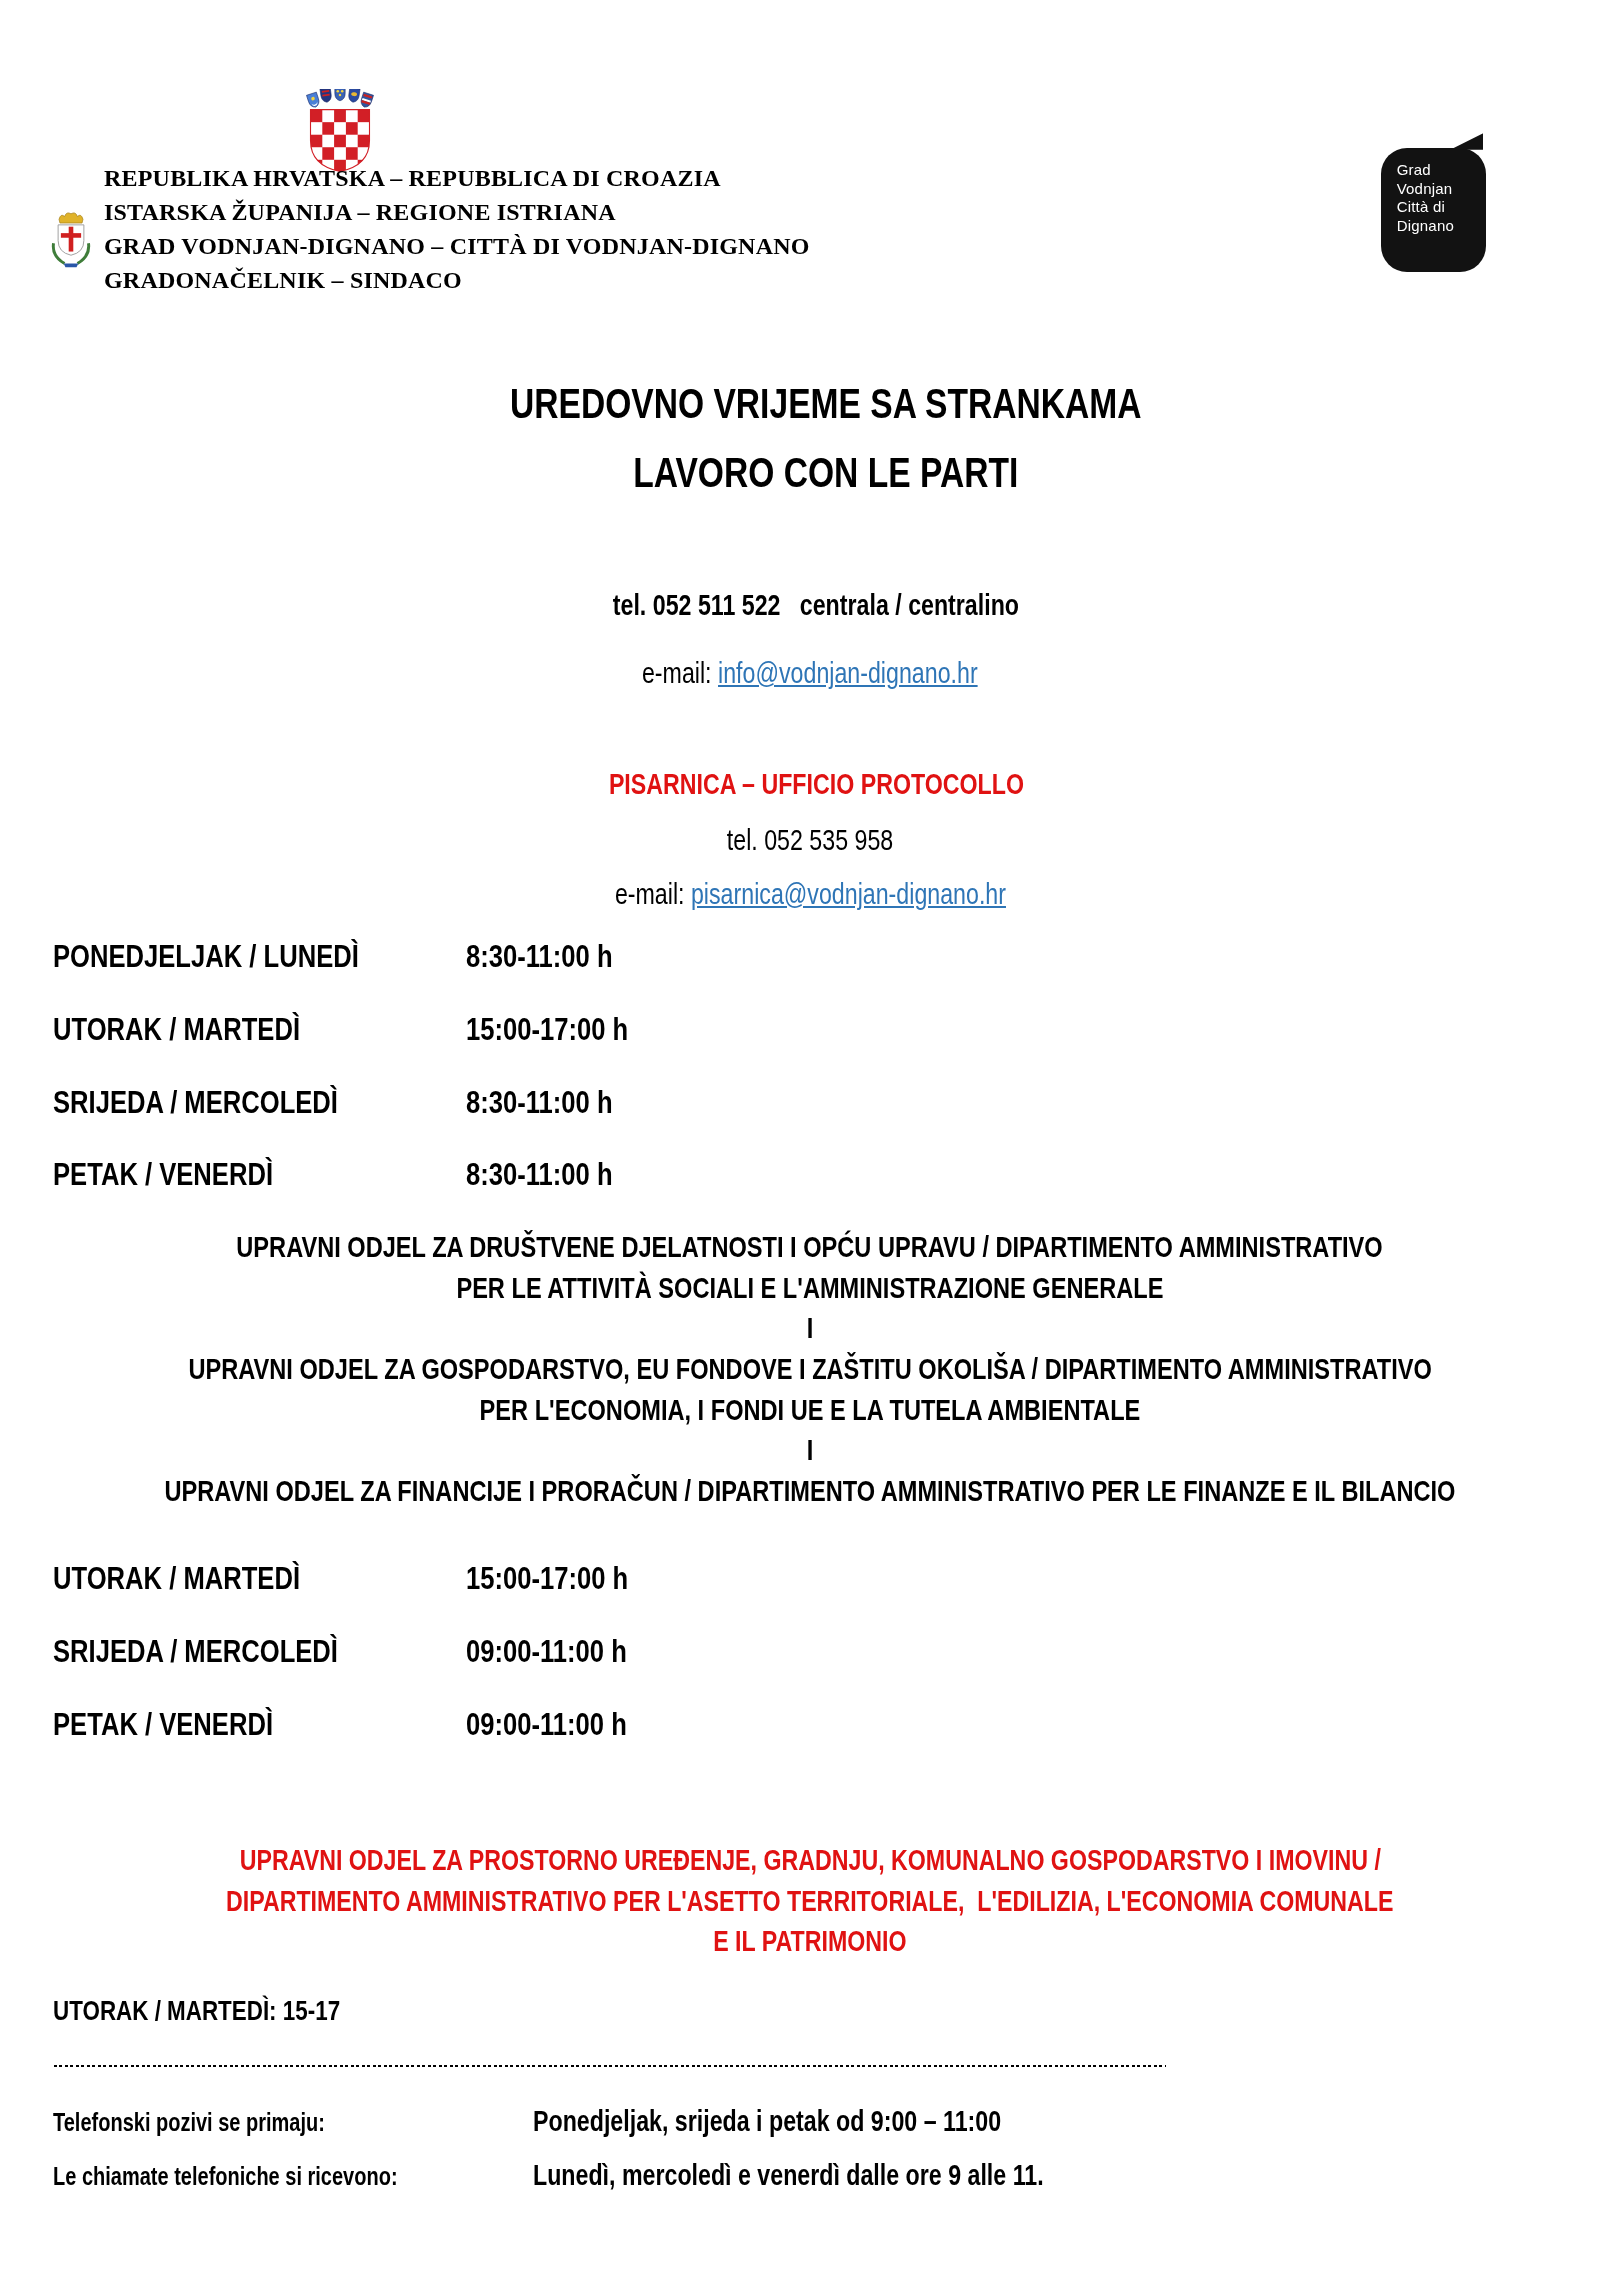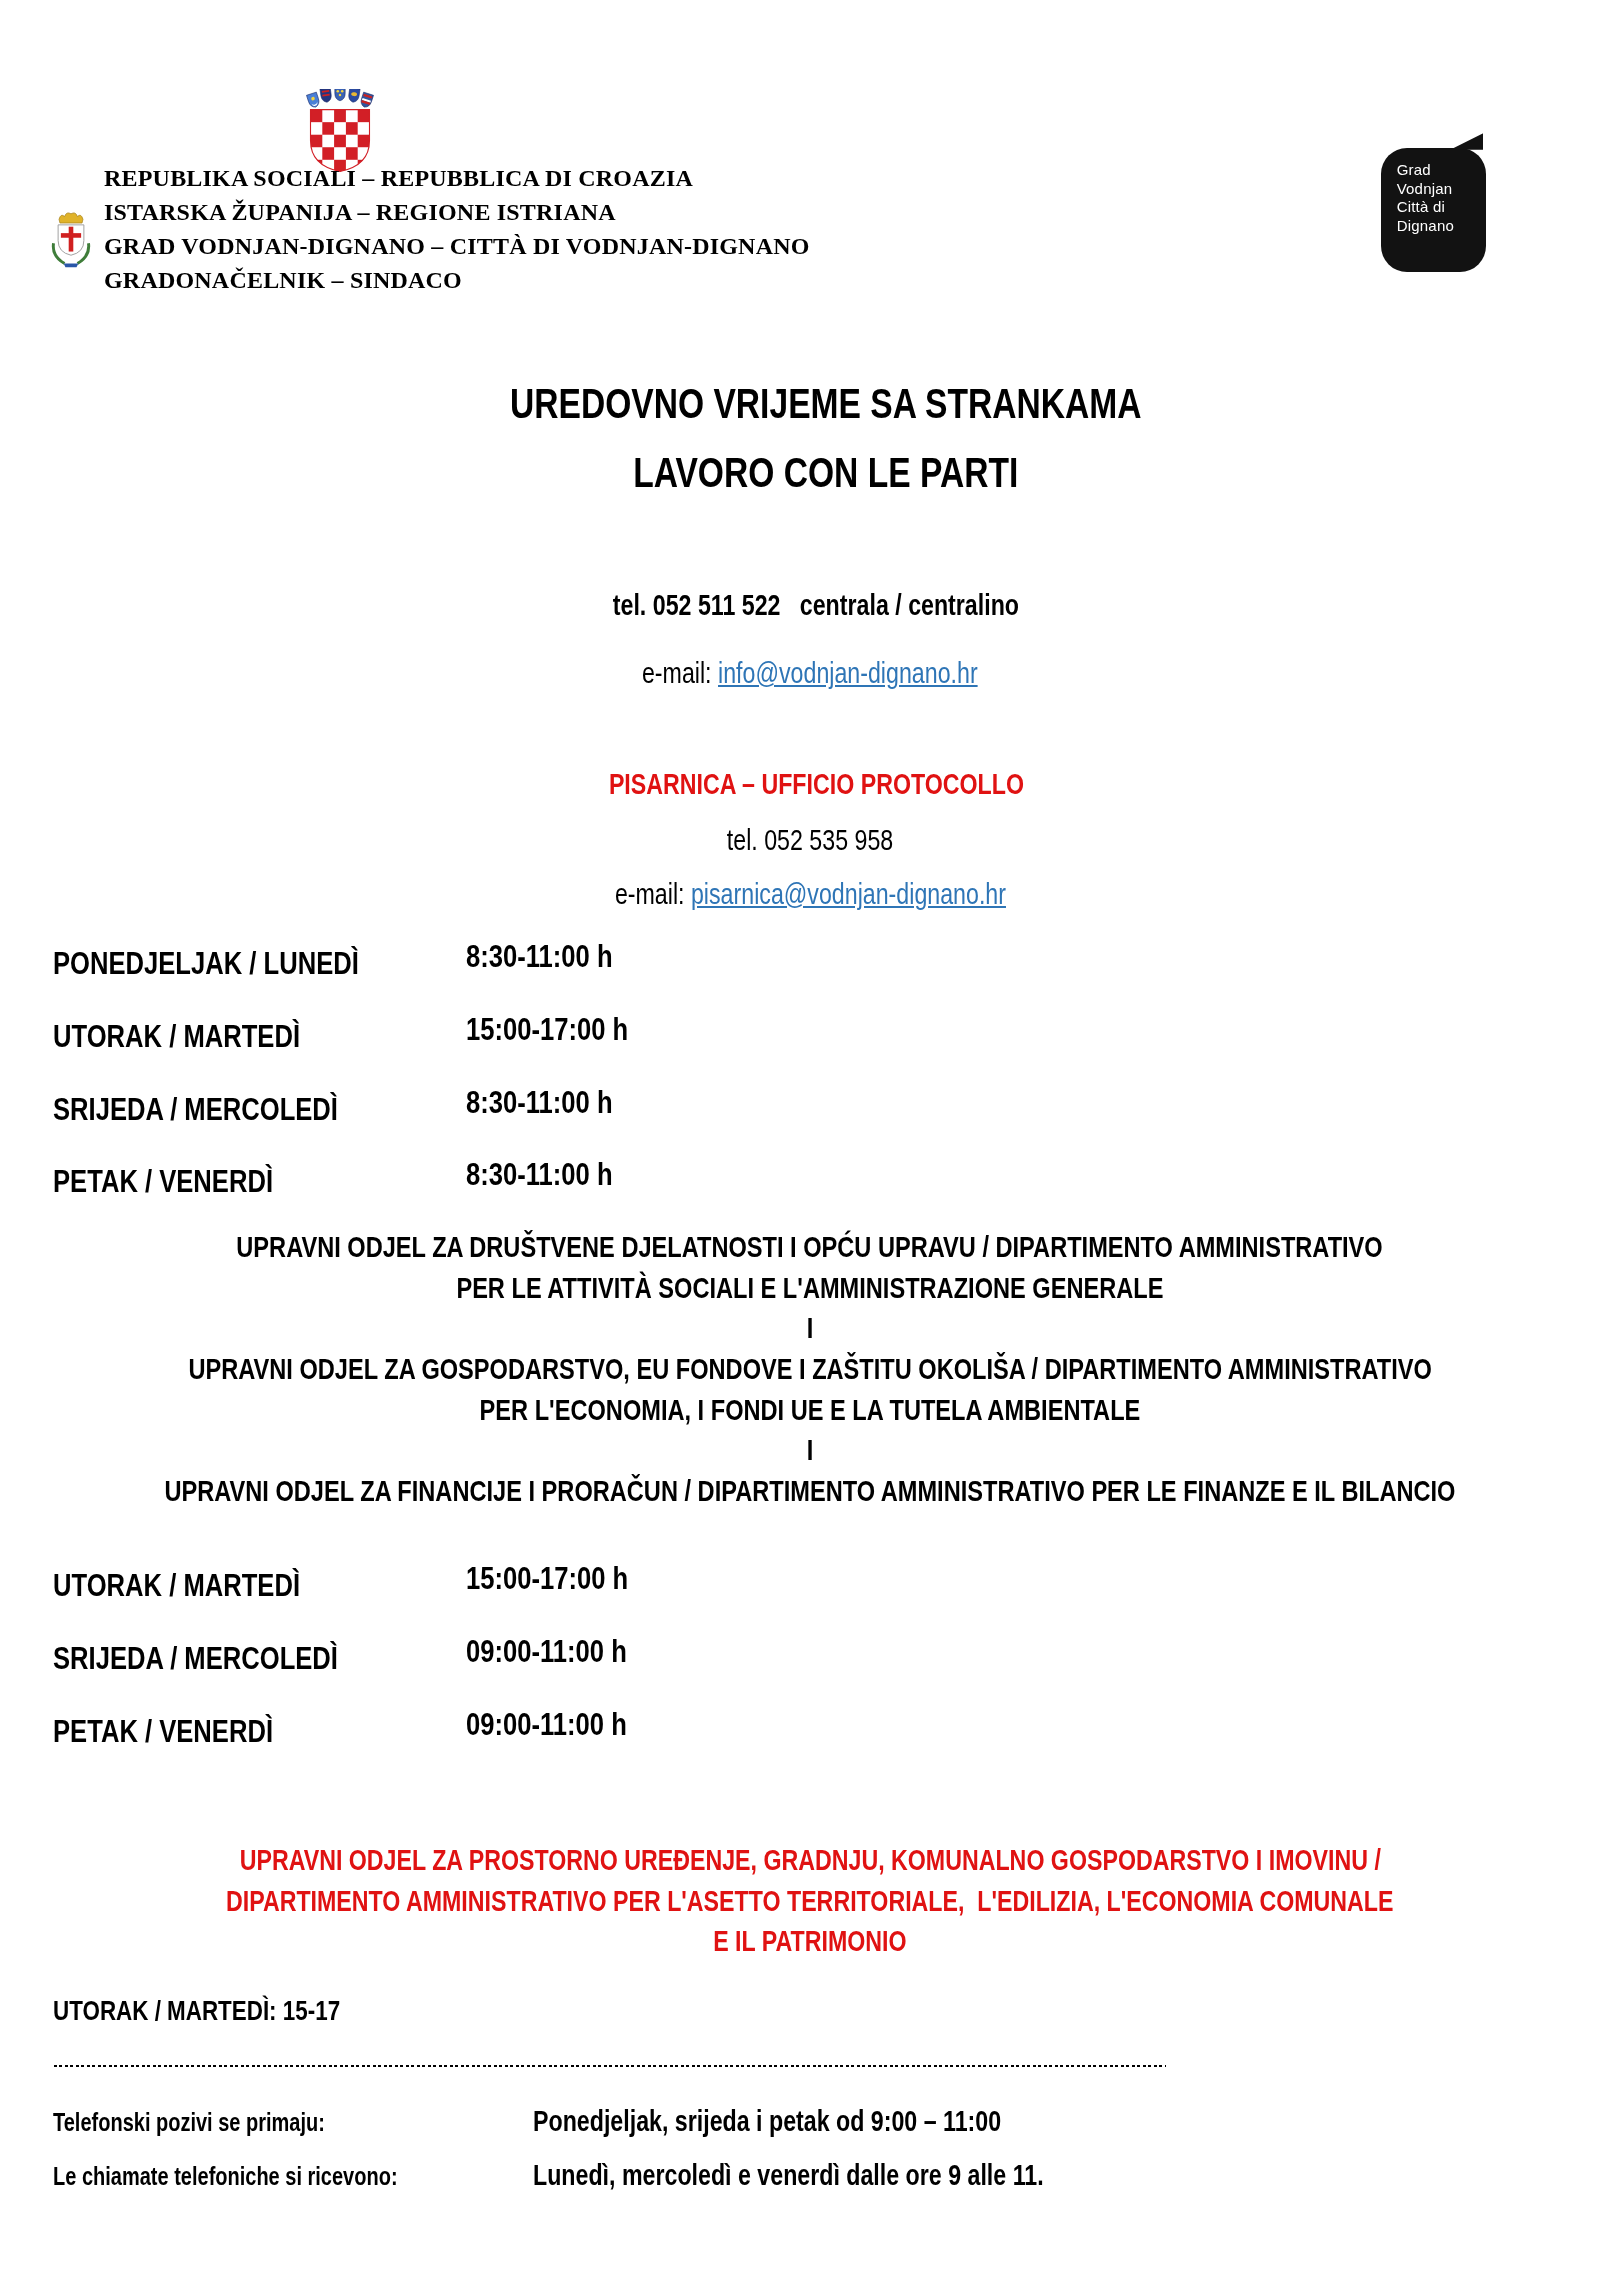--- a/index.html
+++ b/index.html
@@ -27,21 +27,21 @@
           line-height:18.5px; font-weight:400; letter-spacing:0.2px; }
 
   
   .ctr { text-align:center; }
   .title { font-size:42px; font-weight:bold;padding-left:32px; }
   .body30 { font-size:29px; }
   .b { font-weight:bold;margin-left:12px; }
   a.mail { text-decoration:underline; }
 
   .sched-row { position:absolute; left:0; right:0; height:42px; font-size:32px; font-weight:bold; }
-  .day  { position:absolute; left:53px;margin-top:7px; }
+  .day  { position:absolute; left:53px; }
   .time { position:absolute; left:466px; }
 
   .dept { font-size:29.5px; font-weight:bold; }
   .redline { font-size:29px; font-weight:bold; }
 
   .note { position:absolute; left:53px; font-size:28px; font-weight:bold; }
 
   .divider { position:absolute; left:54px; top:2065px; width:1112px; height:1.8px;
              background:repeating-linear-gradient(90deg,#000 0 2.8px,transparent 2.8px 5.5px); }
 
@@ -88,21 +88,21 @@
         <rect x="-6" y="-7" width="12" height="3" fill="#c22" stroke="none"></rect>
         <rect x="-6" y="-1" width="12" height="3" fill="#ffffff" stroke="none"></rect>
         <rect x="-6" y="2" width="12" height="3" fill="#c22" stroke="none"></rect>
       </g>
     </g>
 
     <path d="M10,28 H90 V70 Q90,104 50,112 Q10,104 10,70 Z" fill="url(#chk)" stroke="#d21f26" stroke-width="1.5"></path>
   </svg>
 
   <div class="hdr-text">
-    <div>REPUBLIKA SOCIALI – REPUBBLICA DI CROAZIA</div>
+    <div>REPUBLIKA HRVATSKA – REPUBBLICA DI CROAZIA</div>
     <div>ISTARSKA ŽUPANIJA – REGIONE ISTRIANA</div>
     <div>GRAD VODNJAN-DIGNANO – CITTÀ DI VODNJAN-DIGNANO</div>
     <div>GRADONAČELNIK – SINDACO</div>
   </div>
 
   <svg class="crest" viewBox="0 0 50 66">
     <path d="M12,10 q2,-7 6,-3 q2,-6 7,-3 q5,-3 7,3 q4,-4 6,3 l-1,4 h-24 z" fill="#e0b32a" stroke="#a8831d" stroke-width="0.8"></path>
     <path d="M6,36 q-2,14 12,22 M44,36 q2,14 -12,22" fill="none" stroke="#3f7d3a" stroke-width="3.2"></path>
     <path d="M11,16 h28 v17 q0,13 -14,16 q-14,-3 -14,-16 z" fill="#ffffff" stroke="#9a9a9a" stroke-width="1"></path>
     <rect x="22.5" y="18" width="5" height="27" fill="#d02020"></rect>

